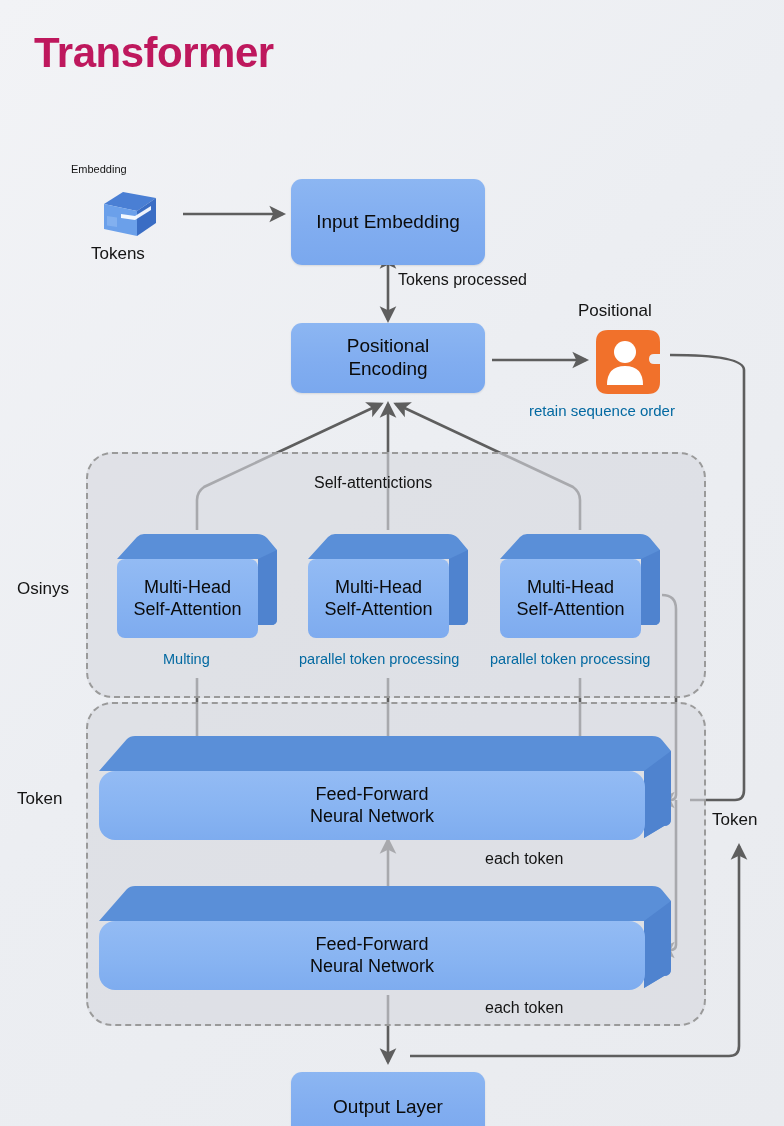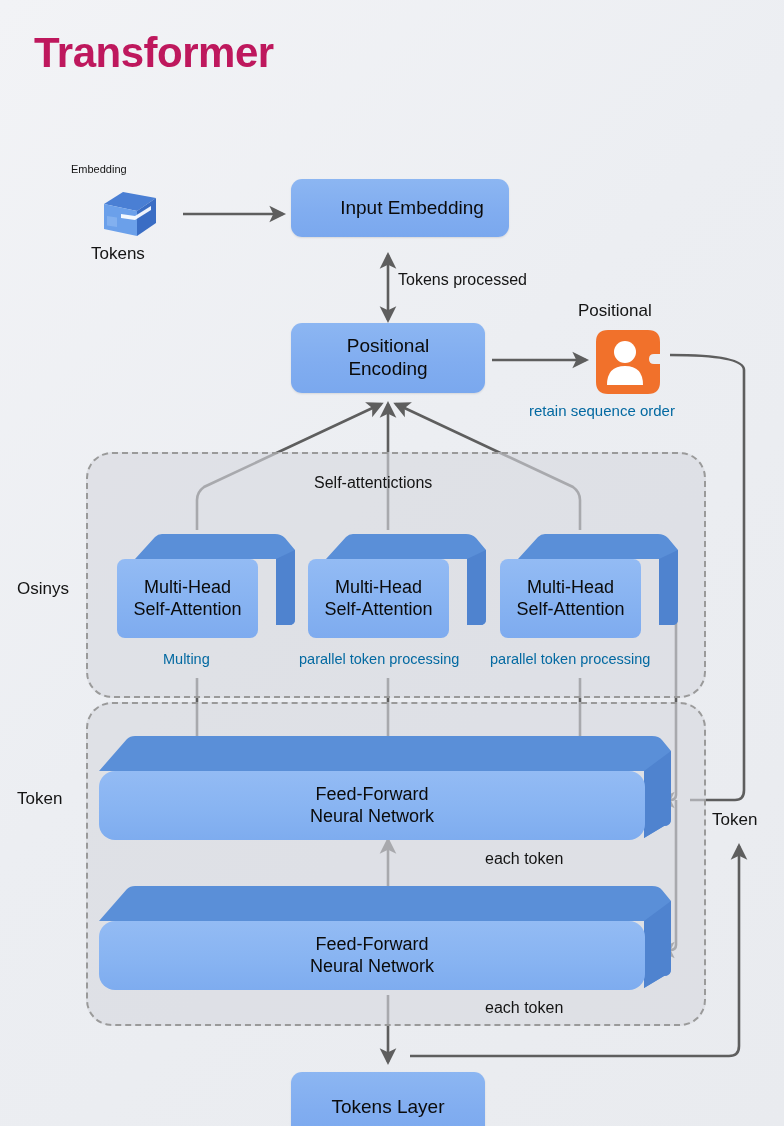--- a/index.html
+++ b/index.html
@@ -30,21 +30,21 @@
   
   .flatbox{
     border-radius:11px;
     background:linear-gradient(180deg,#8cb6f2 0%,#81adf0 55%,#7aa8ee 100%);
     display:flex;align-items:center;justify-content:center;
     text-align:center;color:#0b0b0b;font-size:19px;line-height:1.2;
     box-shadow:0 1px 2px rgba(0,0,0,0.10);
   }
 
   
-  .cube{position:absolute;padding-left:36px;}
+  .cube{position:absolute;}
   .cube .top{
     position:absolute;left:0;top:0;width:100%;height:100%;
   }
   .cube .front{
     position:absolute;left:0;bottom:0;
     border-radius:8px;
     background:linear-gradient(180deg,#93bbf4 0%,#86b2f1 60%,#7eabef 100%);
     display:flex;align-items:center;justify-content:center;text-align:center;
     color:#0b0b0b;font-size:18px;line-height:1.22;
   }
@@ -127,21 +127,21 @@
 
       <path d="M31,28 L45,30 L45,34 L31,32 Z" fill="#ffffff" opacity="0.92"></path>
       <path d="M45,30 L61,20 L61,24 L45,34 Z" fill="#ffffff" opacity="0.92"></path>
 
       <path d="M17,30 L27,31.5 L27,41 L17,39.5 Z" fill="#8ab6f0" opacity="0.75"></path>
     </svg>
   </div>
 
   <div class="abs lbl" style="left:91px;top:244px;font-size:17px;">Tokens</div>
 
-  <div class="abs flatbox" style="left:291px;top:179px;width:194px;height:58px;padding-left:24px;">
+  <div class="abs flatbox" style="left:291px;top:179px;width:194px;height:86px;">
     <span>Input Embedding</span>
   </div>
 
   <div class="abs lbl" style="left:398px;top:271px;">Tokens processed</div>
 
   <div class="abs flatbox" style="left:291px;top:323px;width:194px;height:70px;
         flex-direction:column;">
     <span>Positional</span>
     <span>Encoding</span>
   </div>
@@ -235,16 +235,16 @@
       <span>Neural Network</span>
     </div>
   </div>
 
   <div class="abs lbl" style="left:485px;top:999px;">each token</div>
 
   <div class="abs lbl" style="left:712px;top:810px;font-size:17px;">Token</div>
 
   <div class="abs flatbox" style="left:291px;top:1072px;width:194px;height:70px;
         border-bottom-left-radius:0;border-bottom-right-radius:0;">
-    <span>Tokens Layer</span>
+    <span>Output Layer</span>
   </div>
 
 </div>
 
 </body></html>

